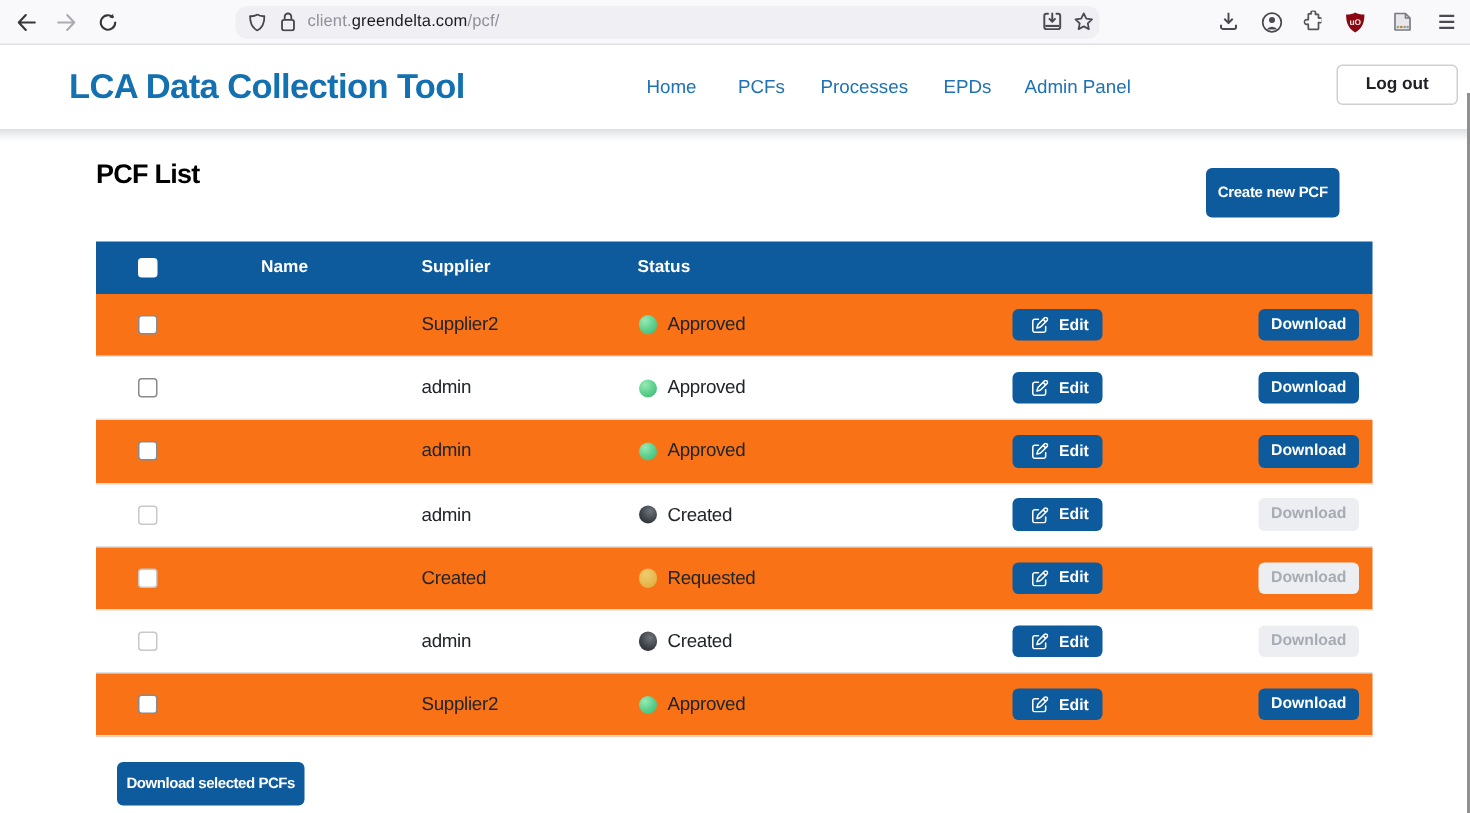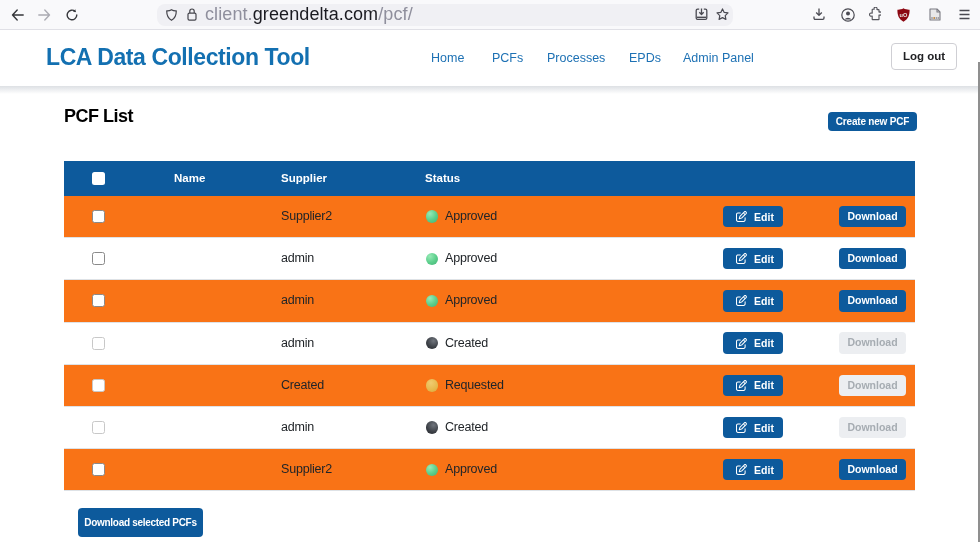--- a/index.html
+++ b/index.html
@@ -5,42 +5,42 @@
 * { margin:0; padding:0; box-sizing:border-box; }
 html,body { width:980px; height:542px; overflow:hidden; background:#fff;
   font-family:"Liberation Sans", sans-serif; }
 
 
 #chrome { position:absolute; left:0; top:0; width:980px; height:30px;
   background:#f9f9fb; border-bottom:1px solid #e0e0e6; }
 #urlbar { position:absolute; left:157px; top:4px; width:576px; height:22px;
   background:#f0f0f4; border-radius:8px; }
 .urltext { position:absolute; left:205px; top:0; height:30px; line-height:29px;
-  font-size:18px; color:#8f8f9d; letter-spacing:0.1px; }
+  font-size:11px; color:#8f8f9d; letter-spacing:0.1px; }
 .urltext b { color:#1b1b21; font-weight:normal; }
 
 
 #appheader { position:absolute; left:0; top:30px; width:980px; height:56px; background:#fff; }
 #hdrshadow { position:absolute; left:0; top:86px; width:980px; height:8px;
   background:linear-gradient(#dde0e4, rgba(255,255,255,0)); }
 #logo { position:absolute; left:46px; top:45.5px; font-size:23px; font-weight:bold;
   color:#1370b1; letter-spacing:-0.4px; line-height:22px; }
 .navlink { position:absolute; top:49.5px; font-size:12.5px; color:#1d71b4;
   text-decoration:none; line-height:16px;text-align:center; }
-#logout { position:absolute; left:891px; top:43px; width:66px; height:27px;
+#logout { position:absolute; left:891px; top:43px; width:81px; height:27px;
   background:#fff; border:1px solid #cfcfd4; border-radius:4px;
   font-size:11.5px; font-weight:bold; color:#202124; text-align:center; line-height:25px; }
 
 
 #title { position:absolute; left:64px; top:106px; font-size:18px; font-weight:bold;
   color:#000000; letter-spacing:-0.5px; }
 .bluebtn { position:absolute; background:#0d5a9c; color:#fff; border-radius:4px;
   font-weight:bold; display:flex; align-items:center; justify-content:center;
   white-space:nowrap; letter-spacing:-0.3px; }
-#createbtn { left:828px; top:112px; width:89px; height:19px; font-size:10px; letter-spacing:-0.2px; }
+#createbtn { left:804px; top:112px; width:89px; height:33px; font-size:10px; letter-spacing:-0.2px; }
 #dlselbtn { left:78px; top:508px; width:125px; height:29px; font-size:10px; letter-spacing:-0.3px; }
 
 
 #table { position:absolute; left:64px; top:161px; width:851px; height:330px; }
 #thead { position:absolute; left:0; top:0; width:851px; height:35px; background:#0d5a9c; }
 .th { position:absolute; top:0; height:35px; line-height:35px; color:#fff;
   font-size:11.5px; font-weight:bold; }
 .row { position:absolute; left:0; width:851px; height:42px; border-bottom:1px solid #dee2e6; }
 .rodd { background:#f97316; }
 .reven { background:#fff; }
@@ -53,21 +53,21 @@
   font-size:12.5px; color:#212529; letter-spacing:-0.2px; }
 .dot { position:absolute; left:362px; top:50%; margin-top:-6.2px; width:12.4px; height:12.4px;
   border-radius:50%; }
 .dot.g { background:radial-gradient(circle at 33% 28%, #96eab6 0%, #5ccf8c 52%, #42b176 100%); }
 .dot.k { background:radial-gradient(circle at 62% 32%, #70757d 0%, #3b3f45 60%, #26282c 100%); }
 .dot.y { background:radial-gradient(circle at 40% 30%, #f0cb70 0%, #e6b84c 60%, #d7a63e 100%); }
 .stx { position:absolute; left:381px; top:50%; margin-top:-9.5px; height:18px; line-height:18px;
   font-size:12.5px; color:#212529; letter-spacing:-0.2px; }
 .editbtn { position:absolute; left:611px; top:50%; margin-top:-10.8px; width:60px; height:21.5px;
   background:#0d5a9c; border-radius:4px; color:#fff; font-size:10.5px; font-weight:bold;
-  display:flex; align-items:center; justify-content:center; gap:7px; padding-left:4px;margin-left:48px; }
+  display:flex; align-items:center; justify-content:center; gap:7px; padding-left:4px; }
 .editbtn svg { display:block; }
 .dlbtn { position:absolute; left:775px; top:50%; margin-top:-10.8px; width:67px; height:21.5px;
   border-radius:4px; font-size:10.5px; font-weight:bold; line-height:21.5px; text-align:center; }
 .dlbtn.on { background:#0d5a9c; color:#fff; }
 .dlbtn.off { background:#eceef1; color:#a6acb2; }
 
 #scrollstrip { position:absolute; right:0; top:62px; width:2.5px; height:480px; background:#8f8f8f; }
 .cicon { position:absolute; top:0; }
 </style>
 </head>

